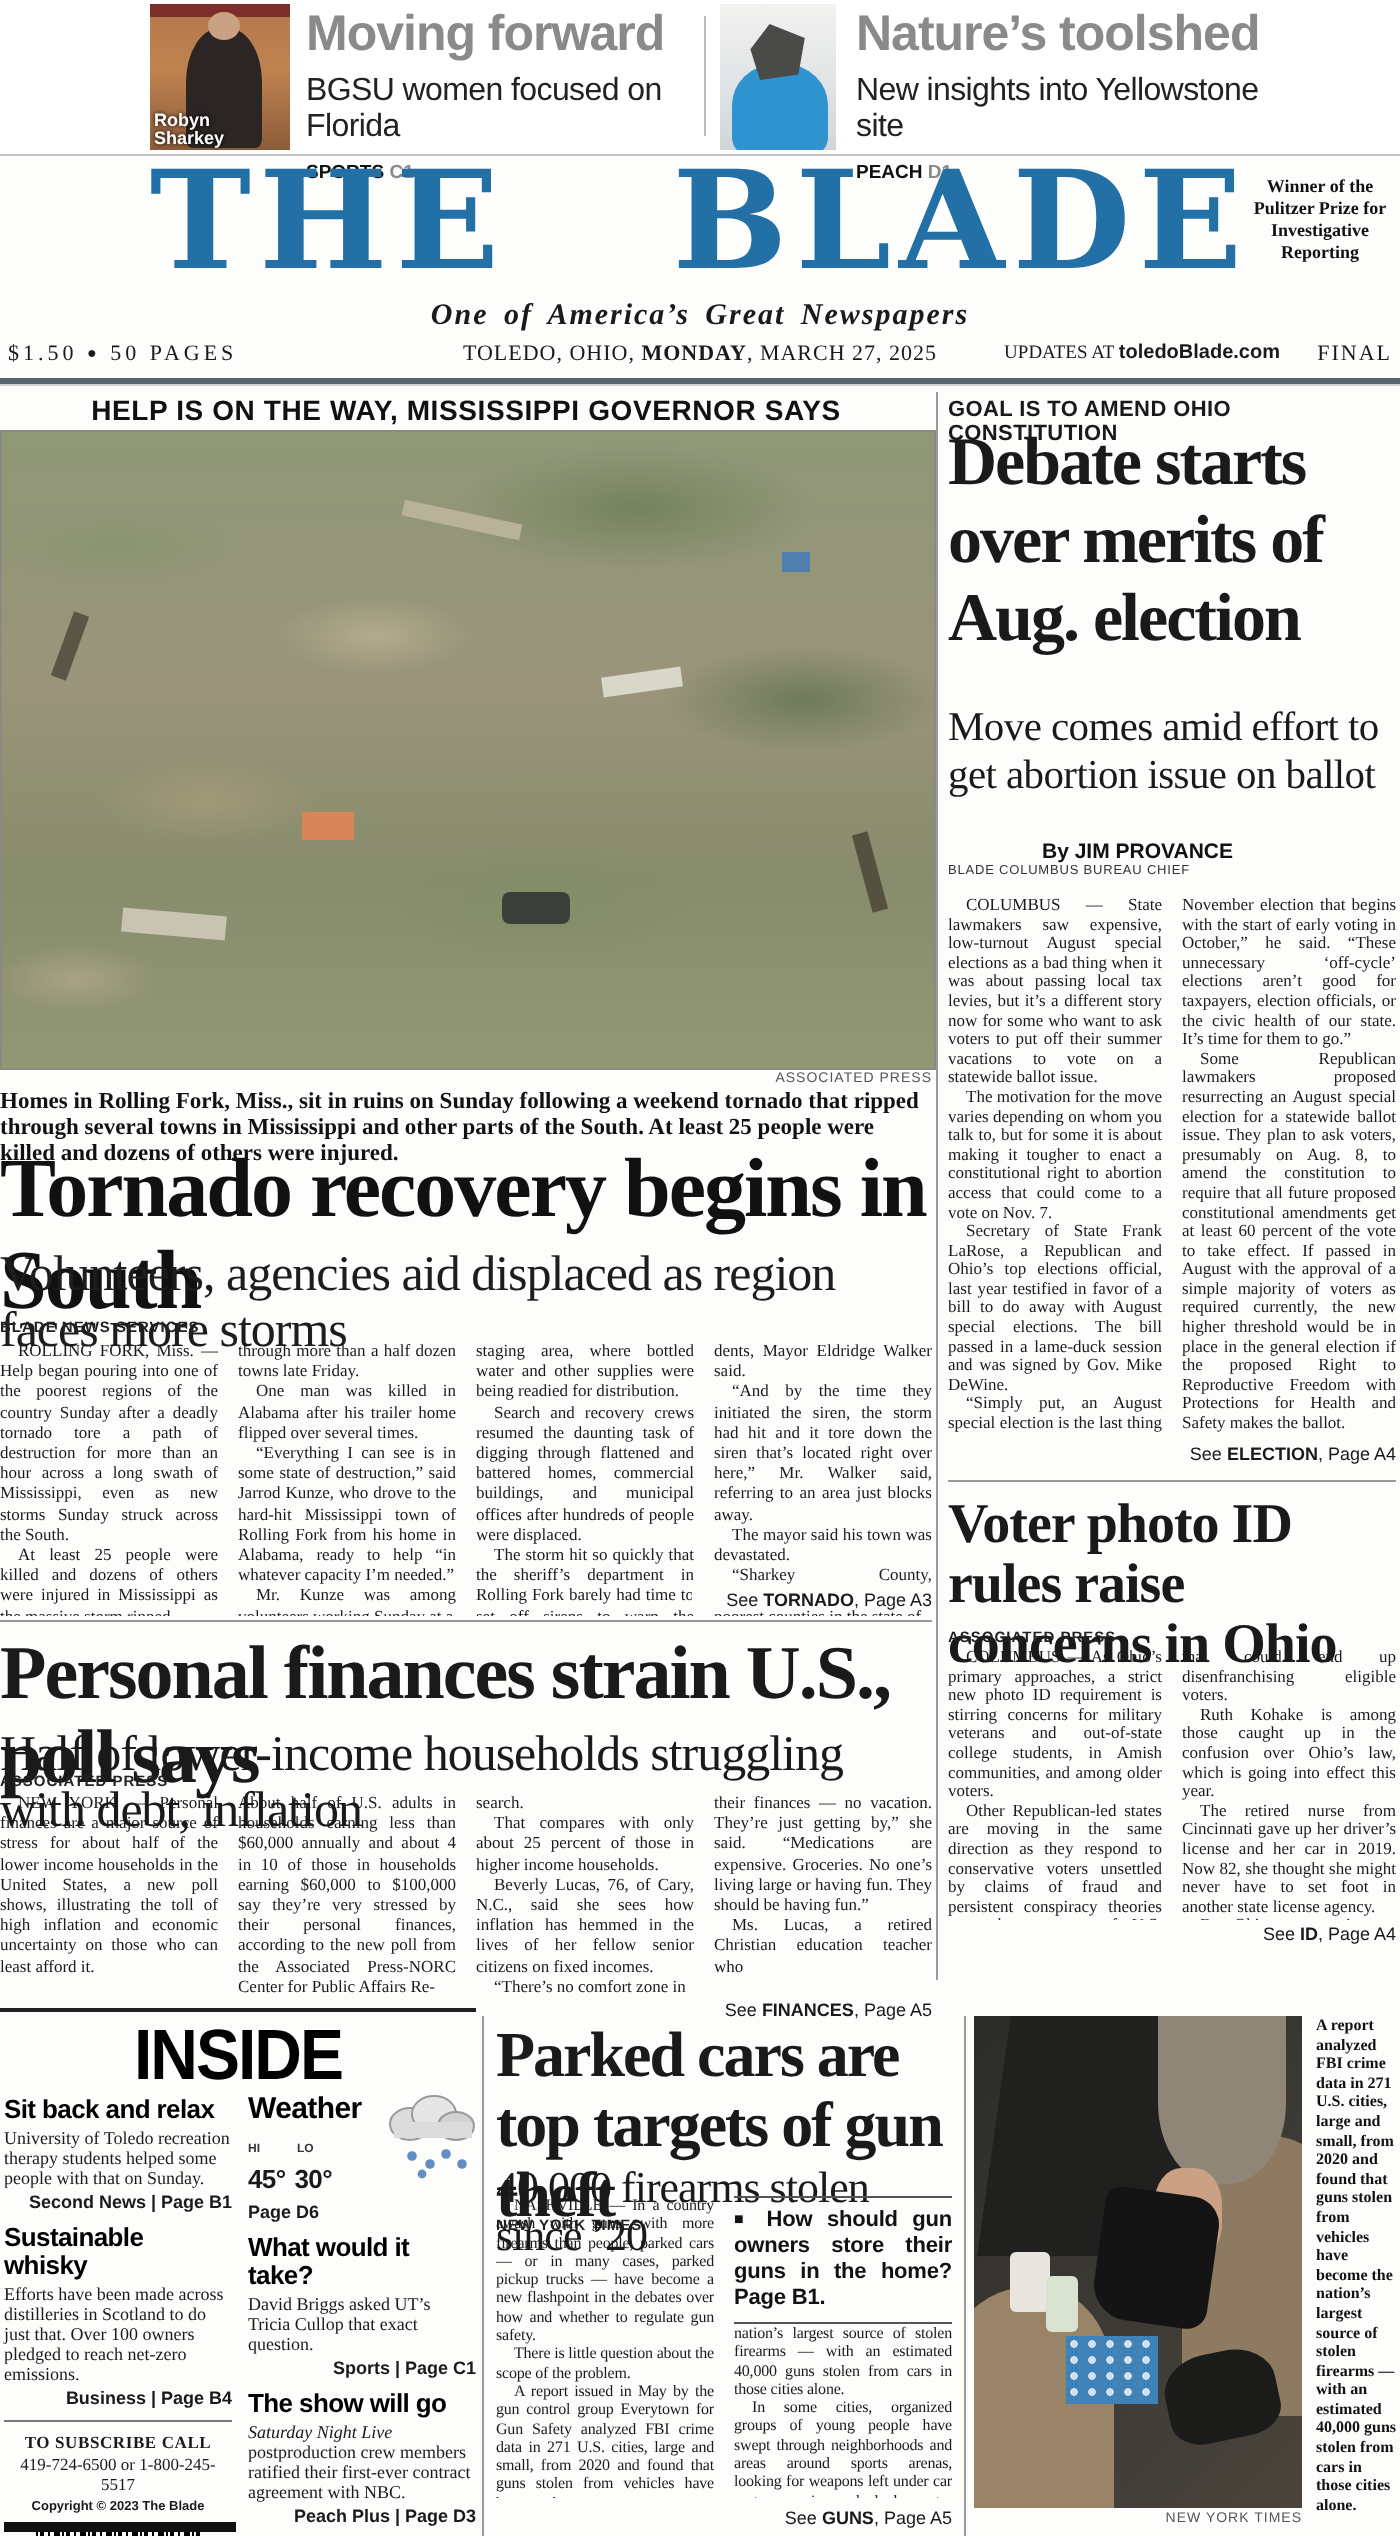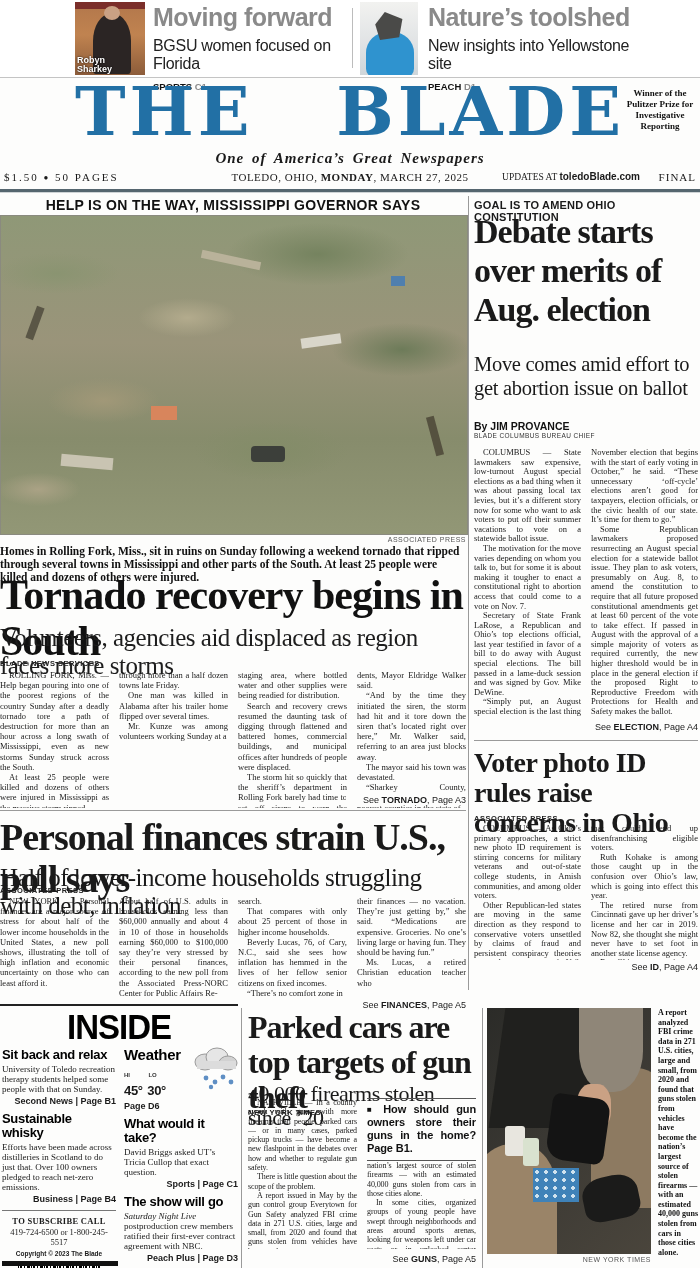--- a/index.html
+++ b/index.html
@@ -80,21 +80,21 @@
   .fin-byline{top:886px;left:0;}
   .fin-body{top:896px;left:0;width:466px;height:106px;}
   .fin-jump{top:998px;left:346px;width:120px;}
 
   
   .main-vrule{left:468px;top:196px;height:794px;}
   .r-kicker{top:199px;left:474px;width:224px;font-family:"Liberation Sans",sans-serif;font-weight:bold;font-size:11px;letter-spacing:0.2px;}
   .elec-headline{top:212px;left:474px;width:224px;font-weight:bold;font-size:34px;line-height:39px;letter-spacing:-1px;}
   .elec-subhead{top:352px;left:474px;width:224px;font-size:20.5px;line-height:24px;letter-spacing:-0.3px;}
   .elec-byline{top:420px;left:474px;}
-  .byline-by{font-family:"Liberation Sans",sans-serif;font-weight:bold;font-size:10.5px;color:#111;}
+  .byline-by{font-family:"Liberation Sans",sans-serif;font-weight:bold;font-size:10.5px;color:#111;margin-left:47px;}
   .byline-title{font-family:"Liberation Sans",sans-serif;font-size:6.5px;letter-spacing:0.4px;color:#333;}
   .elec-body{top:448px;left:474px;width:224px;height:268px;}
   .rcol .bcol{font-size:8.5px;line-height:9.6px;}
   .elec-jump{top:720px;left:578px;width:120px;}
   .sect-rule-2{top:740px;left:474px;width:224px;}
   .id-headline{top:748px;left:474px;width:224px;font-weight:bold;font-size:28px;line-height:30px;letter-spacing:-0.5px;}
   .id-byline{top:814px;left:474px;}
   .id-body{top:824px;left:474px;width:224px;height:136px;}
   .id-jump{top:960px;left:578px;width:120px;}
 
@@ -221,20 +221,21 @@
   <div class="abs tornado-subhead">Volunteers, agencies aid displaced as region faces more storms</div>
   <div class="abs byline tornado-byline">BLADE NEWS SERVICES</div>
   <div class="abs body-cols just tornado-body">
     <div class="bcol">
         <p>ROLLING FORK, Miss. — Help began pouring into one of the poorest regions of the country Sunday after a deadly tornado tore a path of destruction for more than an hour across a long swath of Mississippi, even as new storms Sunday struck across the South.</p>
         <p>At least 25 people were killed and dozens of others were injured in Mississippi as the massive storm ripped</p>
       </div>
     <div class="bcol cont">
         <p>through more than a half dozen towns late Friday.</p>
         <p>One man was killed in Alabama after his trailer home flipped over several times.</p>
+        <p>“Everything I can see is in some state of destruction,” said Jarrod Kunze, who drove to the hard-hit Mississippi town of Rolling Fork from his home in Alabama, ready to help “in whatever capacity I’m needed.”</p>
         <p>Mr. Kunze was among volunteers working Sunday at a</p>
       </div>
     <div class="bcol cont">
         <p>staging area, where bottled water and other supplies were being readied for distribution.</p>
         <p>Search and recovery crews resumed the daunting task of digging through flattened and battered homes, commercial buildings, and municipal offices after hundreds of people were displaced.</p>
         <p>The storm hit so quickly that the sheriff’s department in Rolling Fork barely had time to set off sirens to warn the community of 2,000 resi-</p>
       </div>
     <div class="bcol cont">
         <p>dents, Mayor Eldridge Walker said.</p>
         <p>“And by the time they initiated the siren, the storm had hit and it tore down the siren that’s located right over here,” Mr. Walker said, referring to an area just blocks away.</p>

